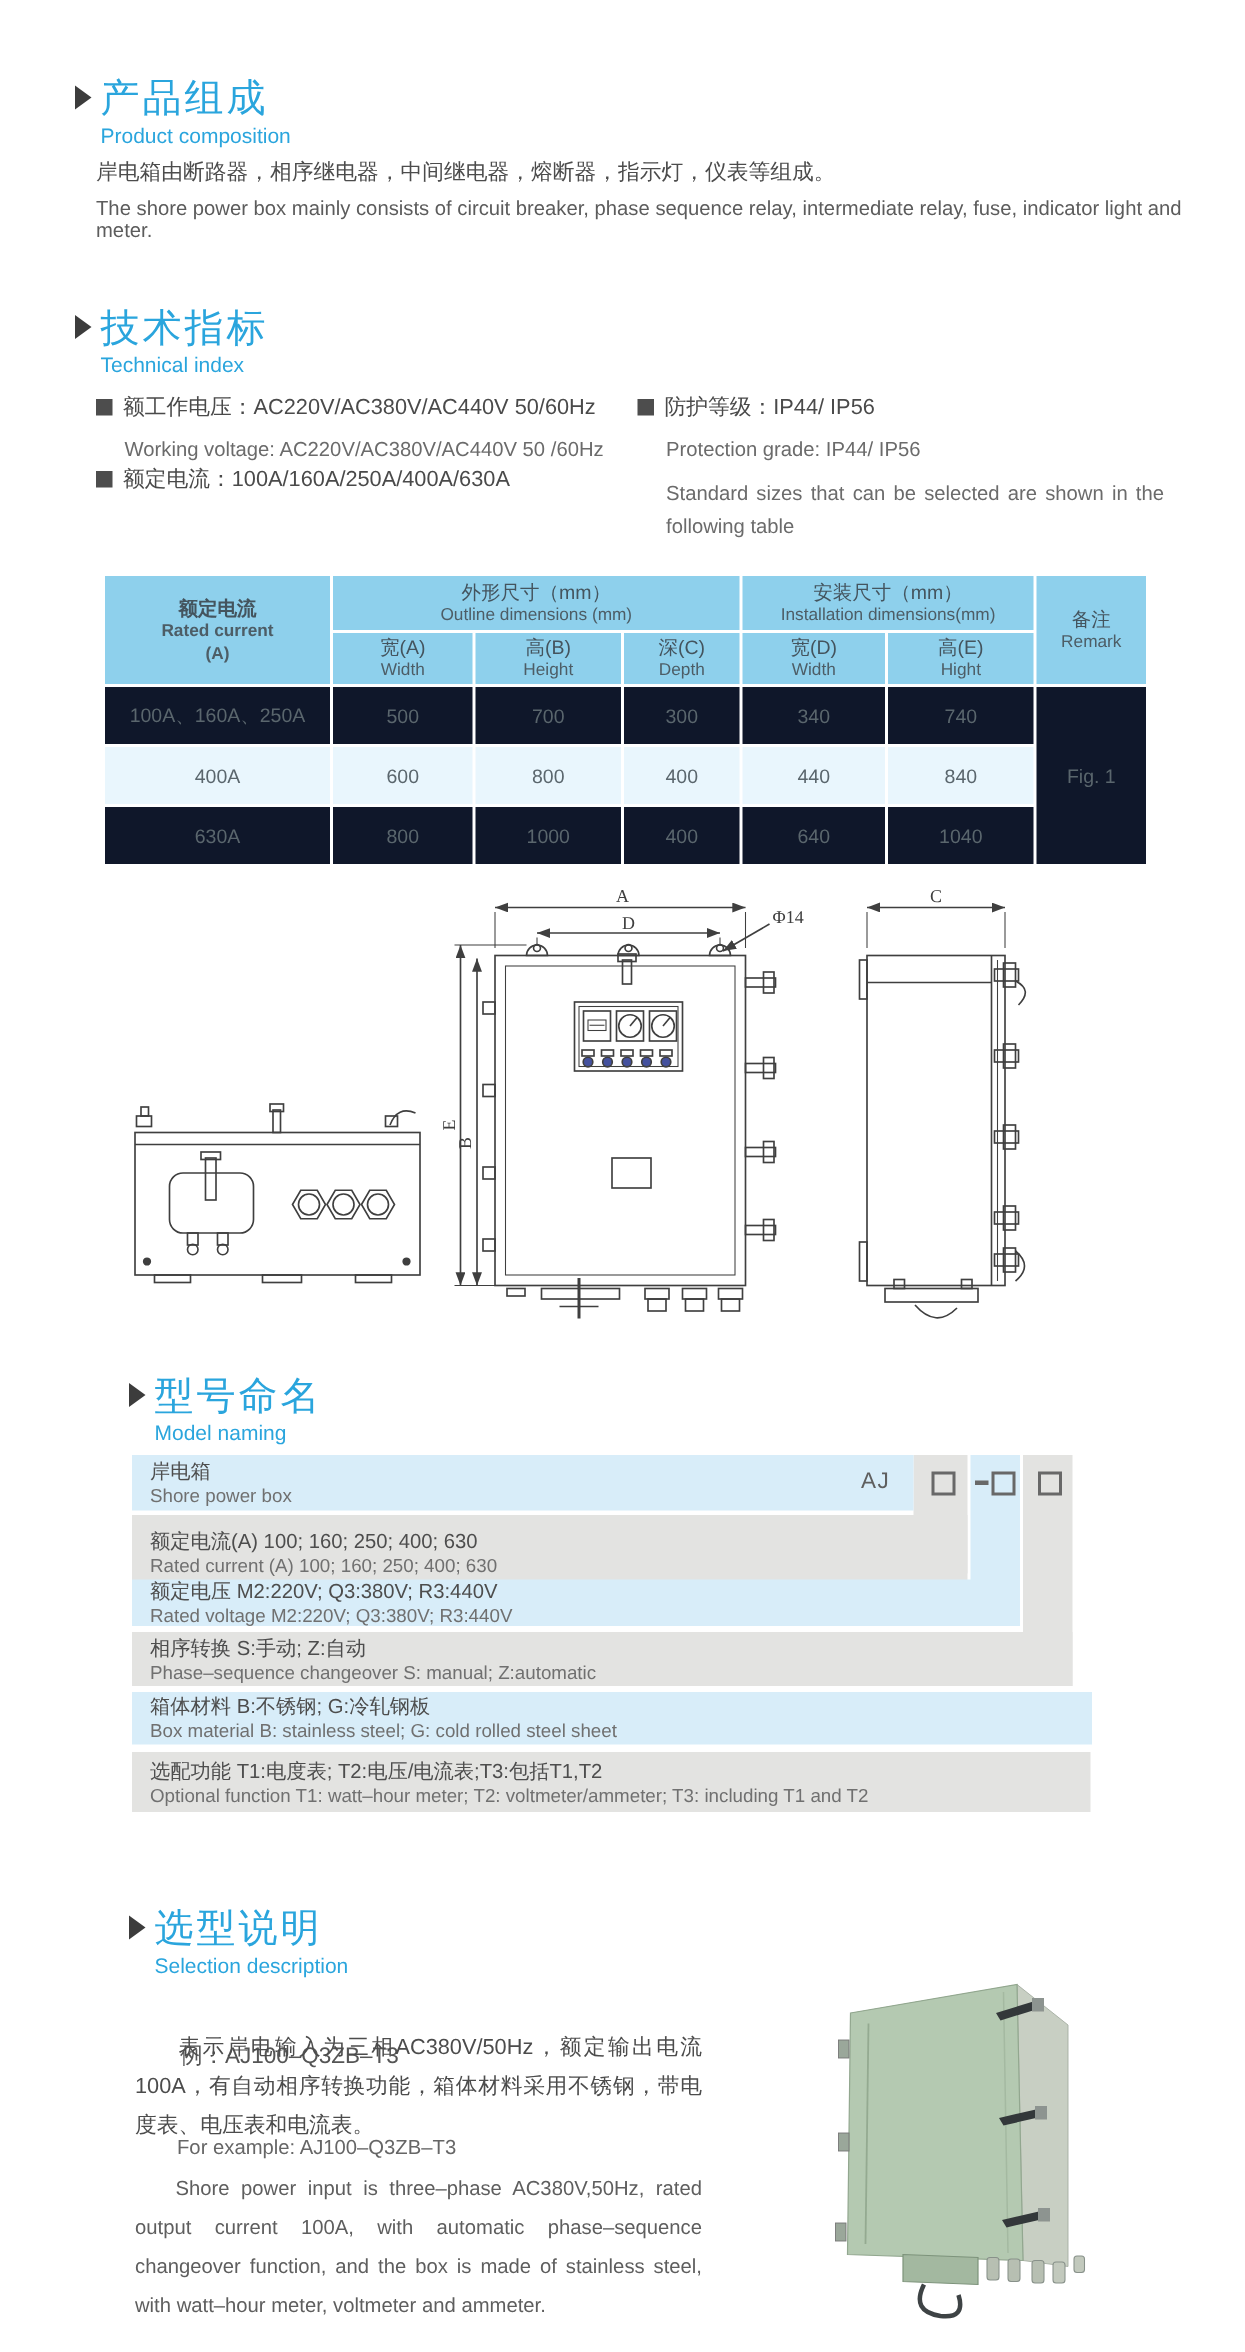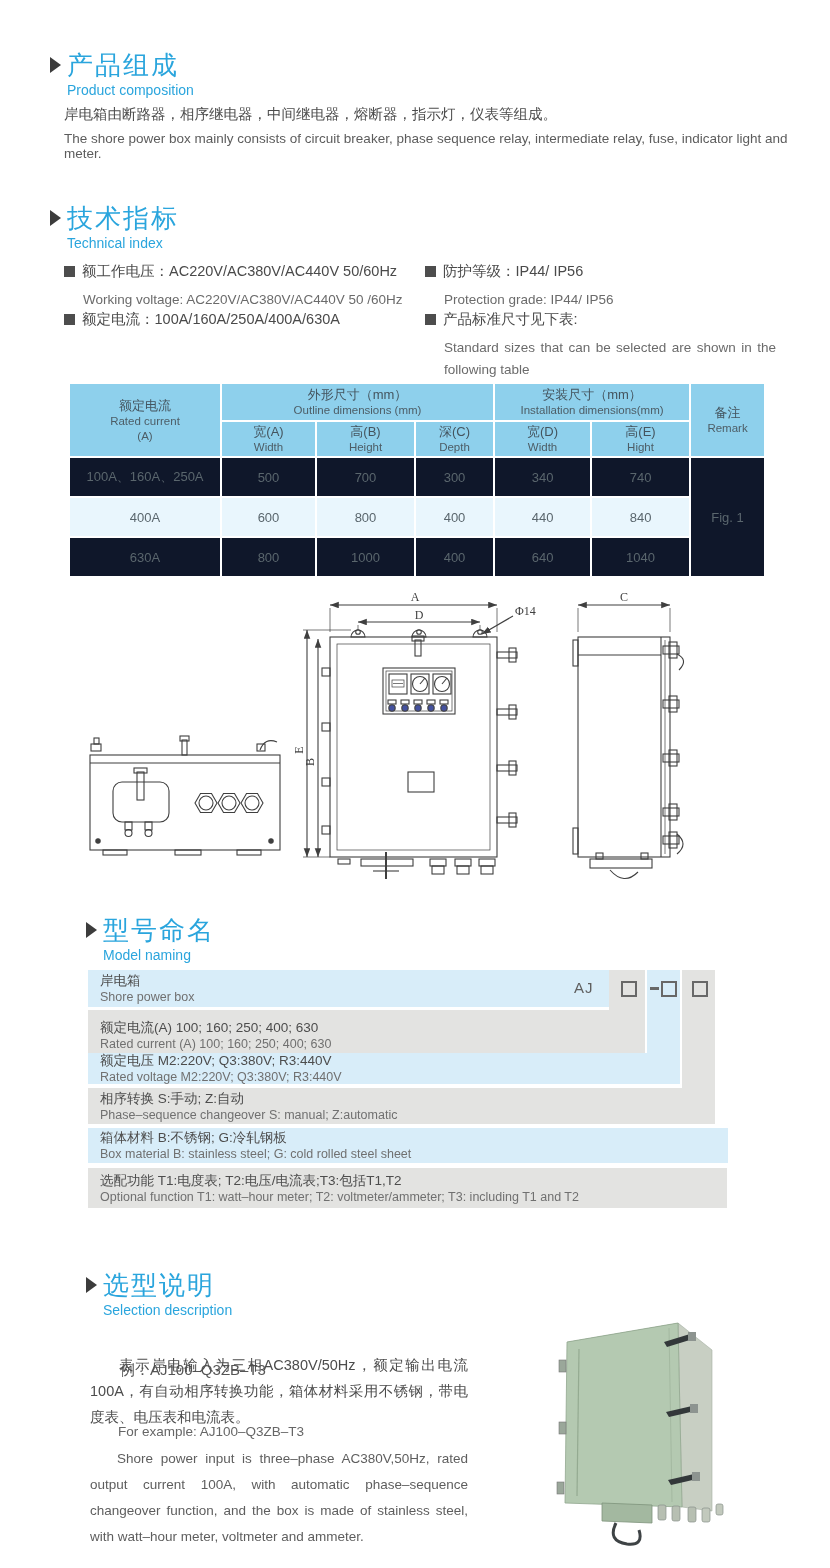--- a/index.html
+++ b/index.html
@@ -91,40 +91,36 @@
     </div>
   </div>
   <div class="abs" style="left:425px;top:262px;width:355px;">
     <div class="spec-zh">
       <span class="bullet"></span>
       <span>防护等级：IP44/ IP56</span>
     </div>
     <div class="spec-en">Protection grade: IP44/ IP56</div>
   </div>
   <div class="abs" style="left:425px;top:310px;width:355px;">
-    <div class="spec-zh">
-      <span class="bullet"></span>
-      <span>产品标准尺寸见下表:</span>
-    </div>
     <div class="spec-en just" style="width:332px;">Standard sizes that can be selected are shown in the following table</div>
   </div>
 
   <table class="size abs" style="left:68px;top:382px;">
     <colgroup>
       <col style="width:150px">
         <col style="width:93px">
         <col style="width:97px">
         <col style="width:77px">
       <col style="width:95px">
         <col style="width:97px">
         <col style="width:73px">
     </colgroup>
     <thead>
       <tr>
-        <th rowspan="2" style="height:72px;">
+        <th rowspan="2" style="height:72px;font-weight:bold;">
           <div class="th-zh">额定电流</div>
           <div class="th-en">Rated current</div>
           <div class="th-en">(A)</div>
         </th>
         <th colspan="3" style="height:36px;">
           <div class="th-zh">外形尺寸（mm）</div>
           <div class="th-en">Outline dimensions (mm)</div>
         </th>
         <th colspan="2">
           <div class="th-zh">安装尺寸（mm）</div>

